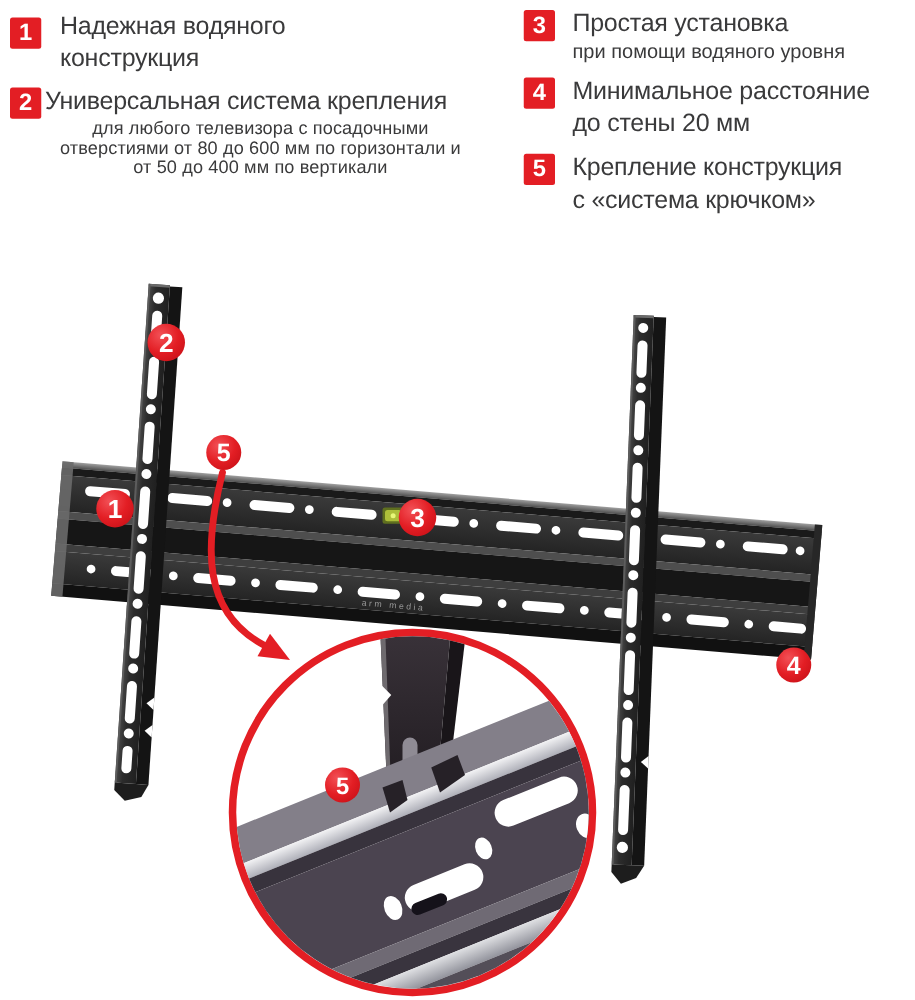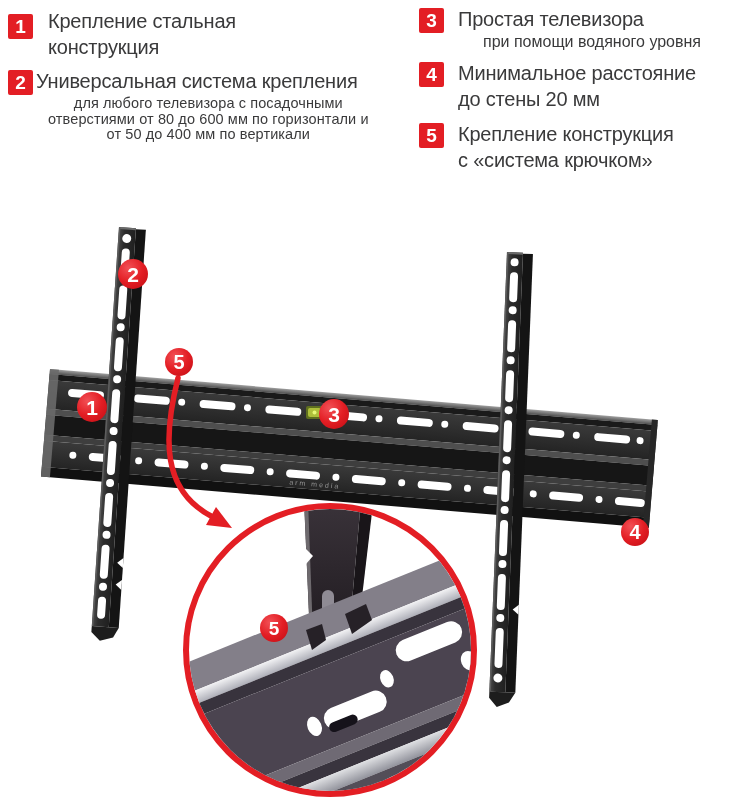--- a/index.html
+++ b/index.html
@@ -29,43 +29,43 @@
 </style>
 </head>
 <body>
 
 <div class="page">
 
   <div class="badge-sq" style="left:8px; top:14px;">
     <span>1</span>
   </div>
   <div class="feat-text" style="left:48px; top:8px;">
-    <div class="title-line">Крепление стальная</div>
+    <div class="title-line">Надежная водяного</div>
     <div class="title-line">конструкция</div>
   </div>
 
   <div class="badge-sq" style="left:8px; top:70px;">
     <span>2</span>
   </div>
   <div class="feat-text" style="left:36px; top:68px;">
     <div class="title-line">Универсальная система крепления</div>
   </div>
   <div class="desc-sm" style="left:48px; top:96px;">
     <div class="desc-line">для любого телевизора с посадочными</div>
     <div class="desc-line">отверстиями от 80 до 600 мм по горизонтали и</div>
     <div class="desc-line">от 50 до 400 мм  по вертикали</div>
   </div>
 
   <div class="badge-sq" style="left:419px; top:8px;">
     <span>3</span>
   </div>
   <div class="feat-text" style="left:458px; top:6px;">
-    <div class="title-line">Простая телевизора</div>
-  </div>
-  <div class="desc-md" style="left:458px; top:33px;margin-left:25px;">
+    <div class="title-line">Простая установка</div>
+  </div>
+  <div class="desc-md" style="left:458px; top:33px;">
     <div class="desc-line">при помощи водяного уровня</div>
   </div>
 
   <div class="badge-sq" style="left:419px; top:62px;">
     <span>4</span>
   </div>
   <div class="feat-text" style="left:458px; top:60px;">
     <div class="title-line">Минимальное расстояние</div>
     <div class="title-line">до стены 20 мм</div>
   </div>

